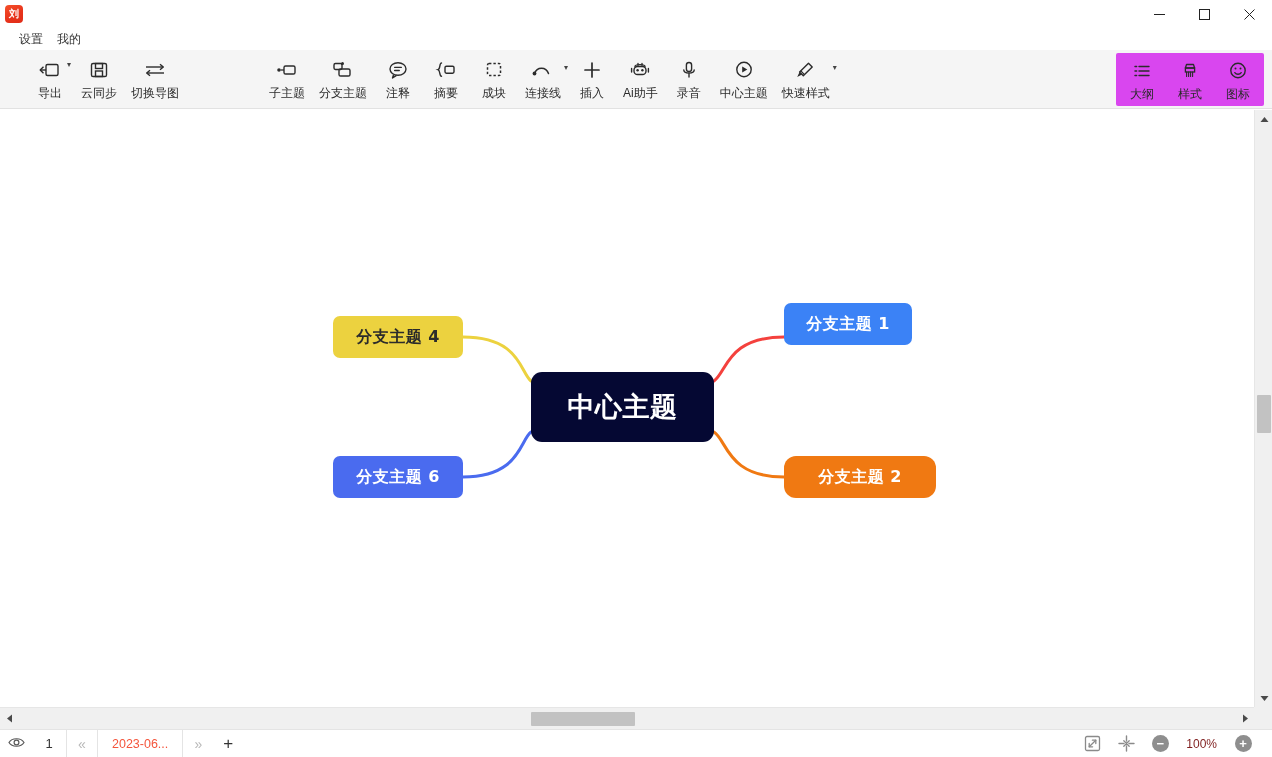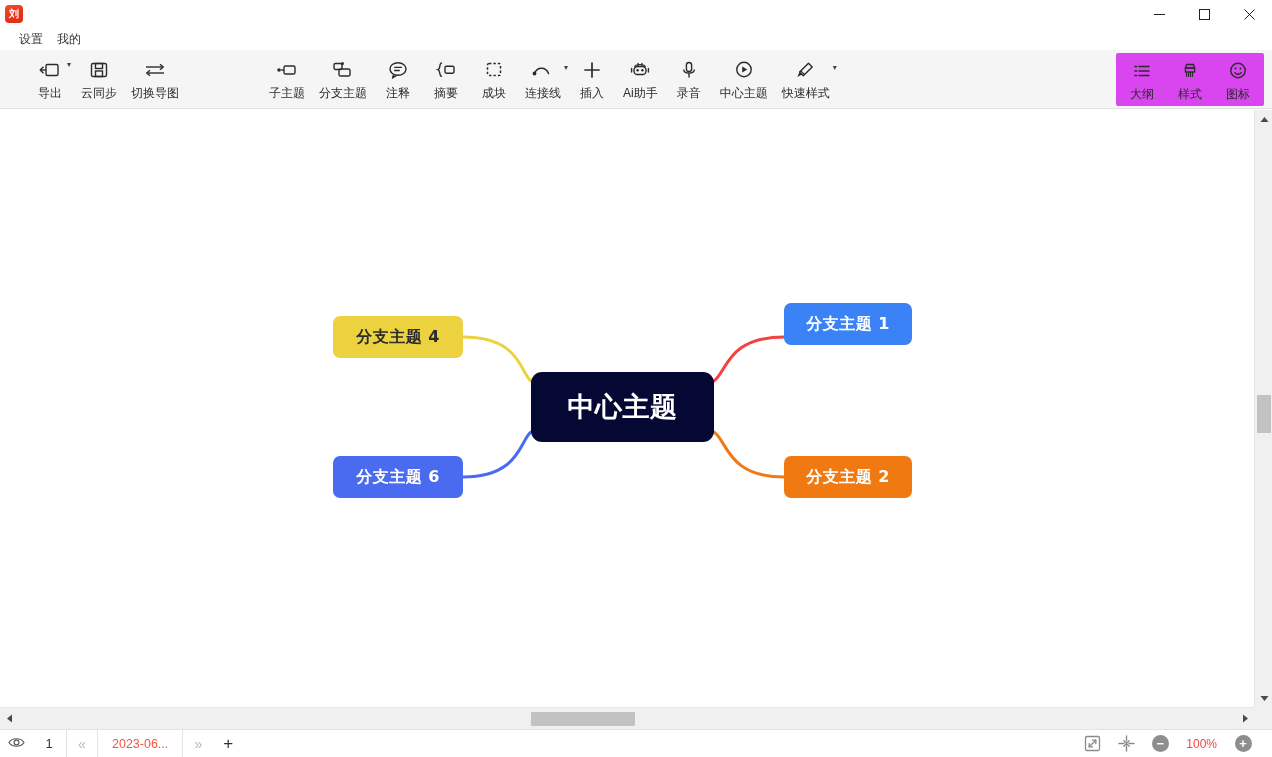--- a/index.html
+++ b/index.html
@@ -80,21 +80,21 @@
     font-weight: bold; letter-spacing: 0.5px; white-space: nowrap;
     font-family: "DejaVu Sans", "Liberation Sans", sans-serif;
   }
   .node-central {
     left: 531px; top: 262px; width: 183px; height: 70px;
     background: #050833; color: #ffffff; border-radius: 11px;
     font-size: 27px;
   }
   .node-branch { height: 42px; border-radius: 7px; font-size: 16px; }
   .n-b1 { left: 784px; top: 193px;  width: 128px; background: #3b82f6; color: #fff; }
-  .n-b2 { left: 784px; top: 346px;  width: 128px; background: #f07912; color: #fff; }
+  .n-b2 { left: 784px; top: 346px;  width: 152px; background: #f07912; color: #fff; border-radius: 12px; }
   .n-b3 { left: 333px; top: 346px;  width: 130px; background: #4a6bef; color: #fff; }
   .n-b4 { left: 333px; top: 206px;  width: 130px; background: #ecd23f; color: #2b2b2b; }
 
   
   .vscroll {
     position: absolute; top: 110px; right: 0; width: 18px; height: 597px;
     background: #f0f0f0; border-left: 1px solid #e6e6e6;
   }
   .vscroll .arrow {
     position: absolute; left: 0; width: 18px; height: 18px;
@@ -146,21 +146,21 @@
   .sb-right { margin-left: auto; display: flex; align-items: center; padding-right: 12px; }
   .sb-icobtn {
     width: 34px; height: 28px; display: flex; align-items: center; justify-content: center;
     color: #8a8a8a;
   }
   .zoom-circle {
     width: 17px; height: 17px; border-radius: 50%; background: #8e8e8e; color: #fff;
     display: flex; align-items: center; justify-content: center;
     font-size: 13px; line-height: 1; font-weight: bold;
   }
-  .zoom-val { font-size: 12px; color: #ef4444; padding: 0 9px; min-width: 44px; text-align: center; }
+  .zoom-val { font-size: 12px; color: #7f1d1d; padding: 0 9px; min-width: 44px; text-align: center; }
 </style>
 </head>
 <body>
 
 <div class="titlebar">
   <div class="app-logo">刘</div>
   <div class="win-controls">
     <div class="win-btn">
       <svg width="11" height="11" viewBox="0 0 11 11">
           <line x1="0" y1="5.5" x2="11" y2="5.5" stroke="currentColor" stroke-width="1"></line>

